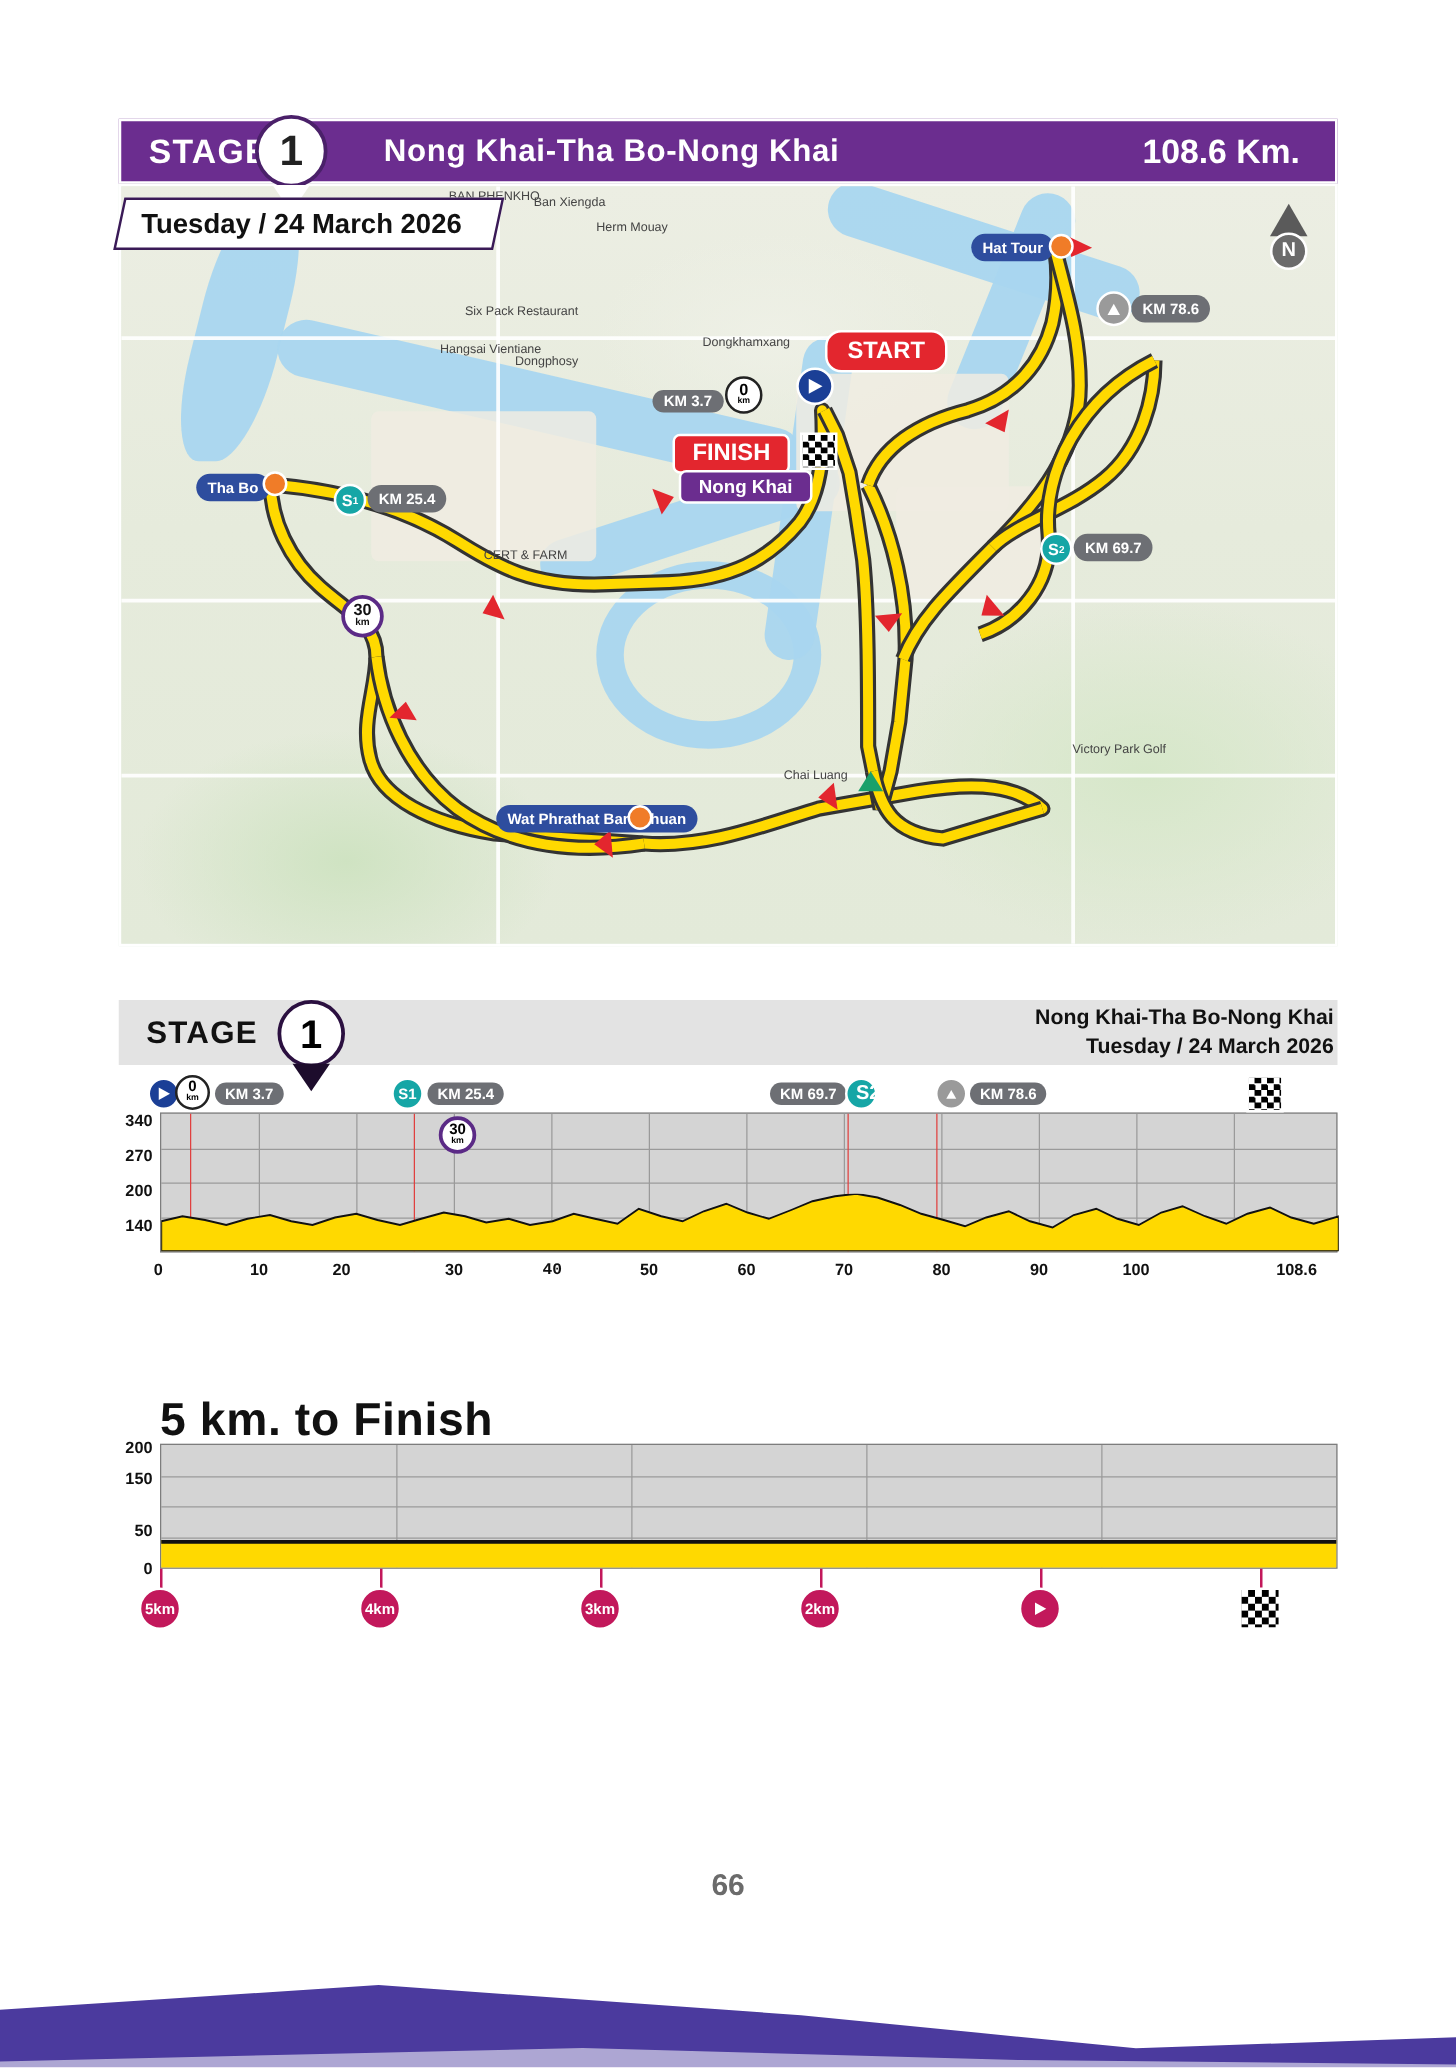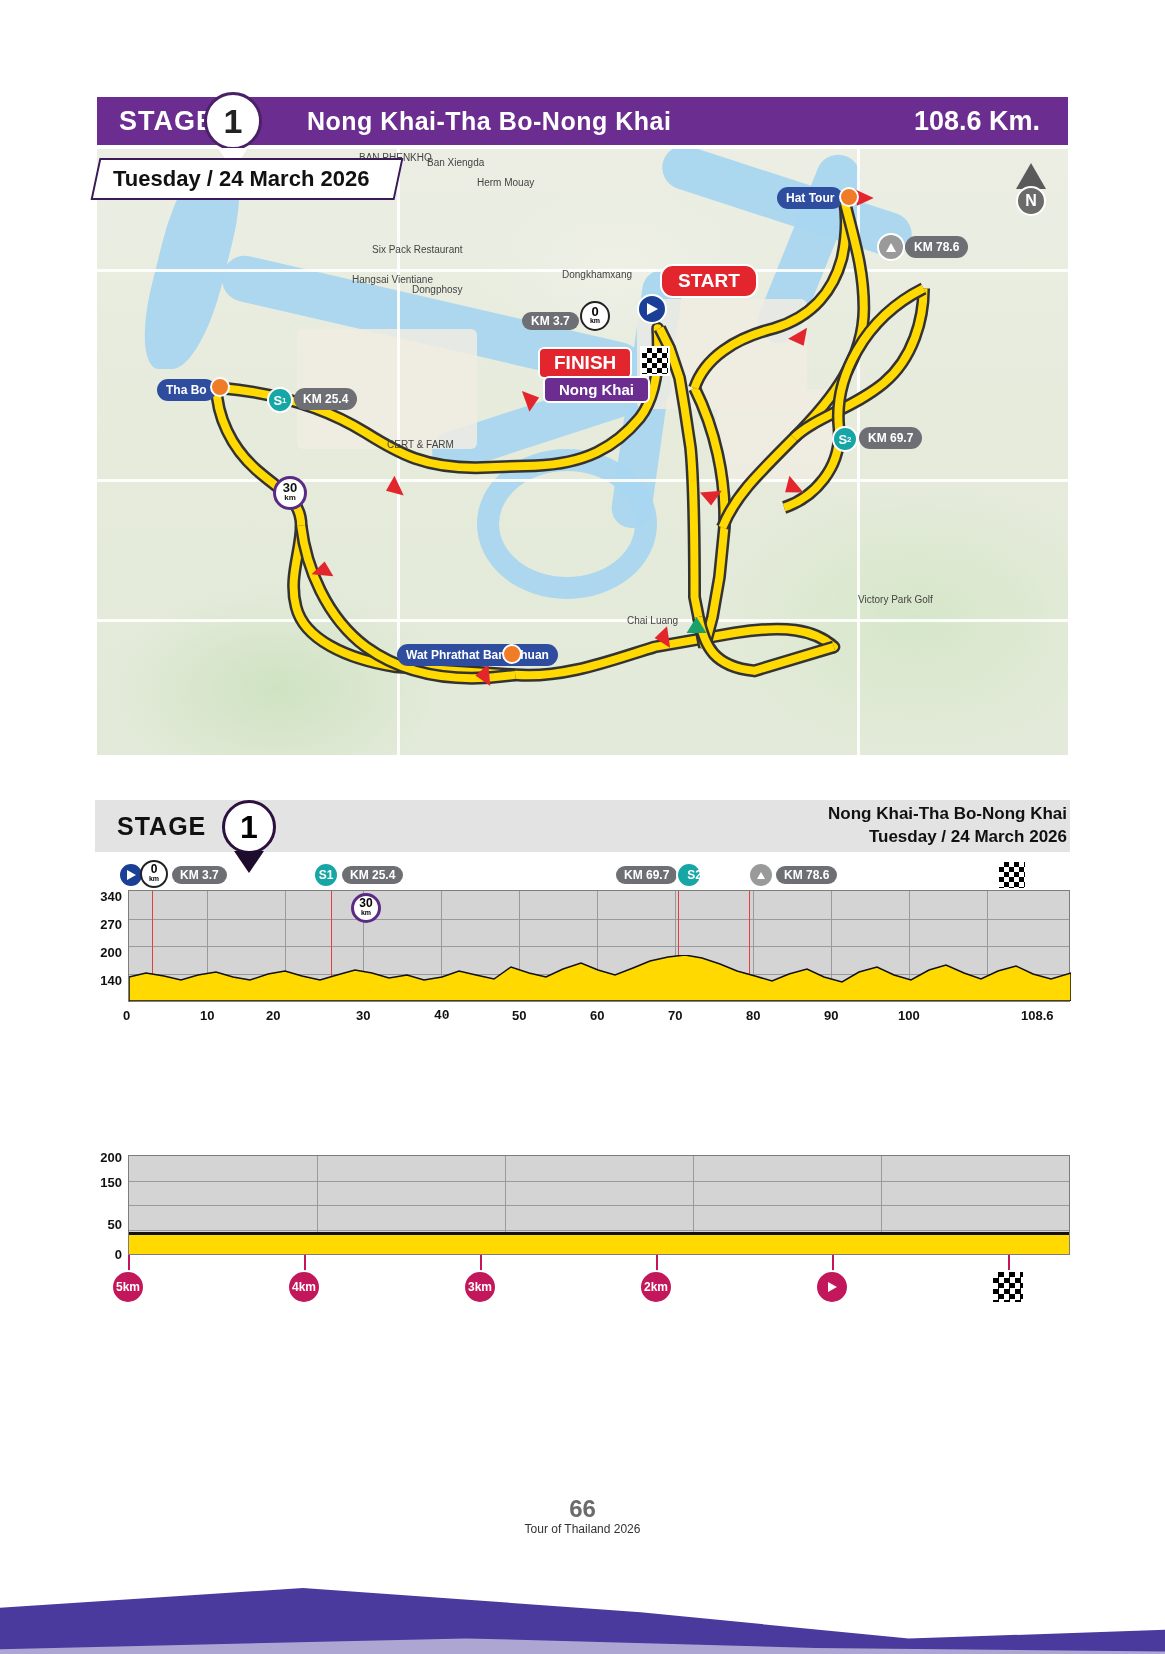--- a/index.html
+++ b/index.html
@@ -493,21 +493,21 @@
 
   <div class="pm" style="left:351px;top:893px;">
     <div style="width:30px;height:30px;border-radius:50%;background:#fff;border:3px solid #5b2a86;display:flex;flex-direction:column;align-items:center;justify-content:center;line-height:10px;">
       <span style="font-size:12px;font-weight:bold;">30</span>
       <small style="font-size:7px;font-weight:bold;">km</small>
     </div>
   </div>
 
   <div class="pm pm-pill" style="left:616px;top:866px;">KM 69.7</div>
   <div class="pm" style="left:676px;top:862px;">
-    <div style="width:26px;height:26px;border-radius:50%;background:#16a6a6;border:2px solid #fff;color:#fff;display:flex;align-items:center;justify-content:center;font-size:12px;font-weight:bold;padding-left:11px;">S2</div>
+    <div style="width:26px;height:26px;border-radius:50%;background:#16a6a6;border:2px solid #fff;color:#fff;display:flex;align-items:center;justify-content:center;font-size:16px;font-weight:bold;padding-left:11px;">S2</div>
   </div>
 
   <div class="pm" style="left:748px;top:862px;">
     <div style="width:26px;height:26px;border-radius:50%;background:#9a9a9a;border:2px solid #fff;display:flex;align-items:center;justify-content:center;">
       <svg width="12" height="12" viewBox="0 0 12 12">
           <path d="M2 10 L6 3 L10 10 Z" fill="#fff"></path>
         </svg>
     </div>
   </div>
   <div class="pm pm-pill" style="left:776px;top:866px;">KM 78.6</div>
@@ -556,20 +556,21 @@
   <div class="xaxis-lbl" style="left:356px;top:1008px;">30</div>
   <div class="xaxis-lbl" style="left:434px;top:1008px;font-family:Liberation Mono, monospace;">40</div>
   <div class="xaxis-lbl" style="left:512px;top:1008px;">50</div>
   <div class="xaxis-lbl" style="left:590px;top:1008px;">60</div>
   <div class="xaxis-lbl" style="left:668px;top:1008px;">70</div>
   <div class="xaxis-lbl" style="left:746px;top:1008px;">80</div>
   <div class="xaxis-lbl" style="left:824px;top:1008px;">90</div>
   <div class="xaxis-lbl" style="left:898px;top:1008px;">100</div>
   <div class="xaxis-lbl" style="left:1010px;top:1008px;margin-left:11px;">108.6</div>
 
+  <div class="fin-title">5 km. to Finish</div>
 
   <div class="fin-chart">
     <div class="prof-grid-h" style="top:25%;"></div>
     <div class="prof-grid-h" style="top:50%;"></div>
     <div class="prof-grid-h" style="top:75%;"></div>
     <div class="prof-grid-v" style="left:20%;"></div>
     <div class="prof-grid-v" style="left:40%;"></div>
     <div class="prof-grid-v" style="left:60%;"></div>
     <div class="prof-grid-v" style="left:80%;"></div>
     <div class="fin-yellow"></div>
@@ -592,18 +593,17 @@
   <div class="fin-marker" style="left:463px;top:1270px;">3km</div>
   <div class="fin-marker" style="left:639px;top:1270px;">2km</div>
   <div class="fin-marker" style="left:815px;top:1270px;background:#c2185b;">
     <svg width="14" height="14" viewBox="0 0 14 14">
         <polygon points="3,2 12,7 3,12" fill="#fff"></polygon>
       </svg>
   </div>
   <div style="position:absolute;left:991px;top:1270px;width:34px;height:34px;border:2px solid #fff;background:conic-gradient(#000 0 25%,#fff 0 50%,#000 0 75%,#fff 0 100%);background-size:11px 11px;"></div>
 
   <div class="footer-num">66</div>
-  <div class="footer-txt">Tour of Thailand 2026</div>
   <div class="wave2"></div>
   <div class="wave1"></div>
   <div class="wave3"></div>
 
 </div>
 
 </body></html>

